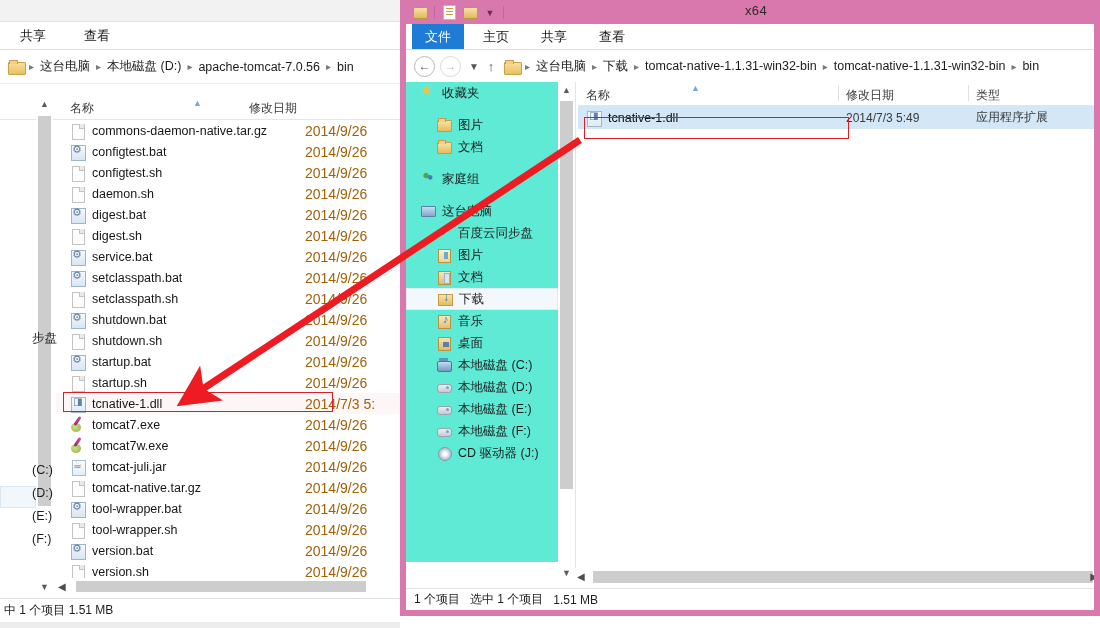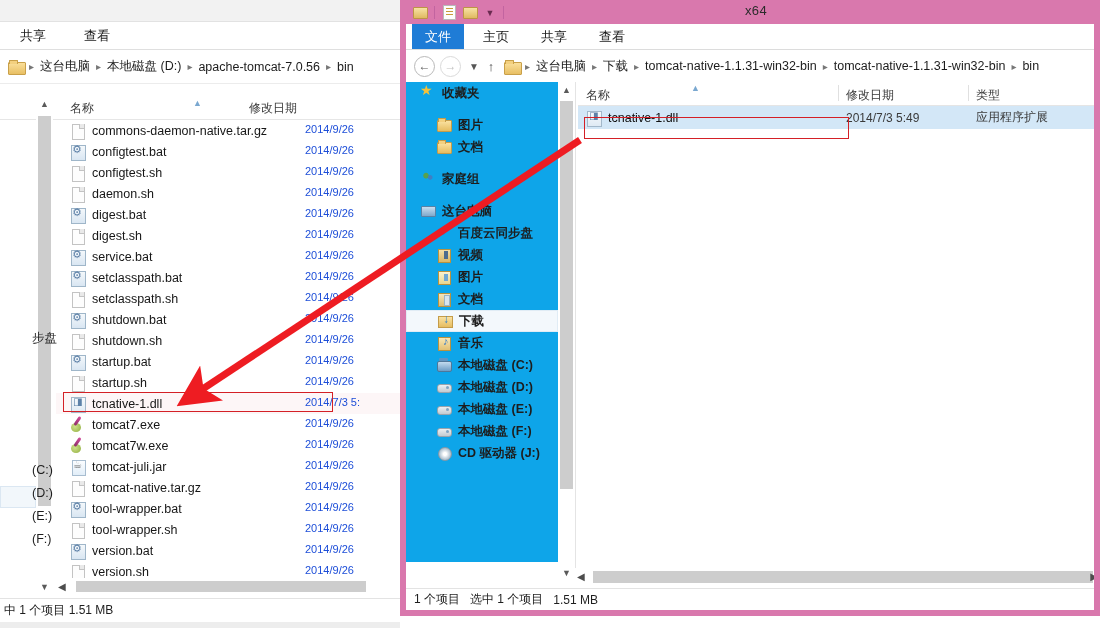--- a/index.html
+++ b/index.html
@@ -59,21 +59,21 @@
   #left-filelist {
     position:absolute; left:56px; top:120px; width:344px; height:458px;
     overflow:hidden;
   }
   .lrow {
     position:relative; height:21px; display:flex; align-items:center;
     font-size:12.5px; color:#161616; padding-left:14px;
   }
   .lrow .fname { flex:0 0 auto; }
   .lrow .fdate {
-    position:absolute; left:249px; top:3px; font-size:11px; color:#1d4ed8;
+    position:absolute; left:249px; top:3px; font-size:14px; color:#a16207;
     white-space:nowrap;
   }
   .ficon { width:15px; height:16px; margin-right:7px; flex:0 0 auto; position:relative; }
 
   
   .ic-file::before{
     content:""; position:absolute; left:2px; top:1px; width:11px; height:14px;
     background:#fdfdfd; border:1px solid #c3c3c3;
   }
   .ic-file::after{
@@ -227,21 +227,21 @@
   #right-colhead{
     position:absolute; left:172px; top:82px; width:528px; height:24px;
     border-bottom:1px solid #e5e5e5; background:#ffffff;
   }
   .rch{ position:absolute; font-size:12px; color:#3a3a3a; top:5px; }
   .rch-div{ position:absolute; top:3px; width:1px; height:16px; background:#e0e0e0; }
   #right-sort-caret{ position:absolute; left:113px; top:1px; font-size:9px; color:#7aa8d0; }
 
   #right-navpane{
     position:absolute; left:0; top:82px; width:152px; height:480px;
-    background:#0ea5e9; overflow:hidden;font-weight:bold;
+    background:#5eead4; overflow:hidden;
   }
   .nav-item{
     display:flex; align-items:center; height:22px; font-size:12.5px;
     color:#1d1d1d; padding-left:14px; white-space:nowrap;
   }
   .nav-item.indent{ padding-left:30px; }
   .nav-item.sel{ background:#f3f8fc; border:1px solid #e0ecf5; height:22px; }
   .nav-gap{ height:10px; }
   .nico{ width:16px; height:16px; margin-right:6px; position:relative; flex:0 0 auto; }
   .nico-star::before{ content:"\2605"; position:absolute; left:0; top:-3px; font-size:14px; color:#f5c23a; }
@@ -589,38 +589,38 @@
         <div class="nav-gap"></div>
         <div class="nav-item">
           <span class="nico nico-pc"></span>
           <span>这台电脑</span>
         </div>
         <div class="nav-item indent">
           <span class="nico nico-baidu"></span>
           <span>百度云同步盘</span>
         </div>
         <div class="nav-item indent">
-          <span class="nico nico-video"></span>
-          <span>视频</span>
-        </div>
-        <div class="nav-item indent">
           <span class="nico nico-pics"></span>
           <span>图片</span>
         </div>
         <div class="nav-item indent">
           <span class="nico nico-docs"></span>
           <span>文档</span>
         </div>
         <div class="nav-item indent sel">
           <span class="nico nico-dl"></span>
           <span>下载</span>
         </div>
         <div class="nav-item indent">
           <span class="nico nico-music"></span>
           <span>音乐</span>
+        </div>
+        <div class="nav-item indent">
+          <span class="nico nico-desk"></span>
+          <span>桌面</span>
         </div>
         <div class="nav-item indent">
           <span class="nico nico-diskc"></span>
           <span>本地磁盘 (C:)</span>
         </div>
         <div class="nav-item indent">
           <span class="nico nico-disk"></span>
           <span>本地磁盘 (D:)</span>
         </div>
         <div class="nav-item indent">

